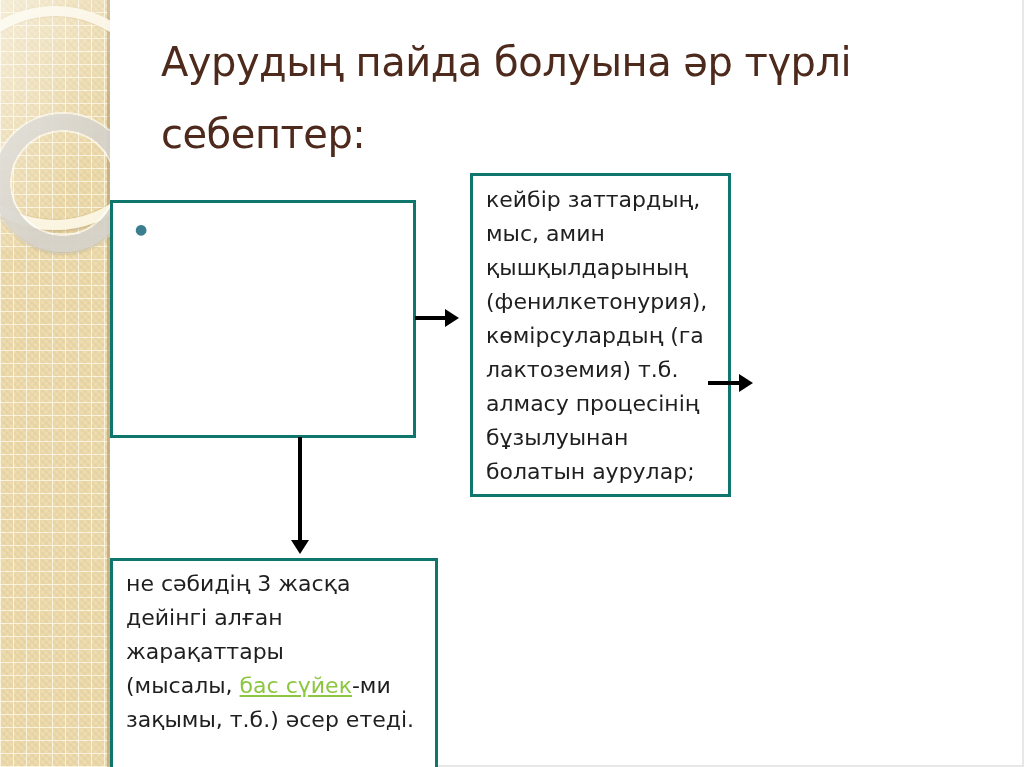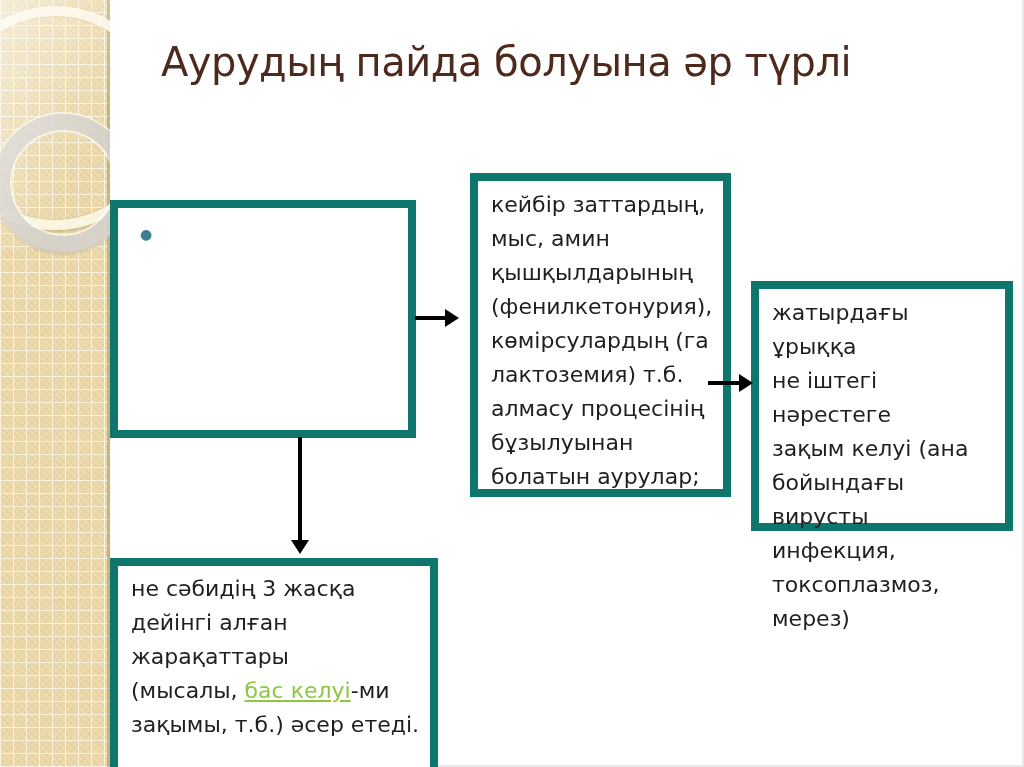--- a/index.html
+++ b/index.html
@@ -63,21 +63,21 @@
     font-size: 40px;
     letter-spacing: -0.5px;
     line-height: 72px;
     font-weight: 400;
   }
 
   
   .dbox {
     position: absolute;
     background: #ffffff;
-    border: 8px solid #0f766e;
+    border: 3px solid #0f766e;
     color: #1f1f1f;
     font-size: 22px;
     line-height: 34px;
   }
   .box-text { white-space: pre-line; }
 
   .box-hereditary { left: 110px; top: 200px; width: 306px; height: 238px; padding: 9px 6px 0 22px; }
   .box-hereditary .row { display: flex; align-items: flex-start; }
   .bullet {
     flex: 0 0 auto;
@@ -130,55 +130,47 @@
 <div class="slide">
 
   <div class="sidebar">
     <div class="ring-large"></div>
     <div class="ring-small"></div>
     <div class="sidebar-highlight"></div>
   </div>
 
   <div class="title-block">
     <div>Аурудың пайда болуына әр түрлі</div>
+    <div>себептер:</div>
   </div>
 
   <div class="dbox box-hereditary">
     <div class="row">
       <span class="bullet">●</span>
     </div>
   </div>
 
   <div class="dbox box-metabolic">
     <div class="box-text">кейбір заттардың,
 мыс, амин
 қышқылдарының
 (фенилкетонурия),
 көмірсулардың (га
 лактоземия) т.б.
 алмасу процесінің
 бұзылуынан
 болатын аурулар;</div>
   </div>
 
-  <div class="dbox box-prenatal">
-    <div class="box-text">жатырдағы ұрыққа
-не іштегі нәрестеге
-зақым келуі (ана
-бойындағы вирусты
-инфекция,
-токсоплазмоз,
-мерез)</div>
-  </div>
 
   <div class="dbox box-trauma">
     <div class="box-text"><span>не сәбидің 3 жасқа
 дейінгі алған
 жарақаттары
-(мысалы, </span><a class="green-link">бас келуі</a><span>-ми
+(мысалы, </span><a class="green-link">бас сүйек</a><span>-ми
 зақымы, т.б.) әсер етеді.</span></div>
   </div>
 
   <div class="conn conn-1">
     <div class="shaft-h"></div>
     <div class="head-r"></div>
   </div>
   <div class="conn conn-2">
     <div class="shaft-h"></div>
     <div class="head-r"></div>

